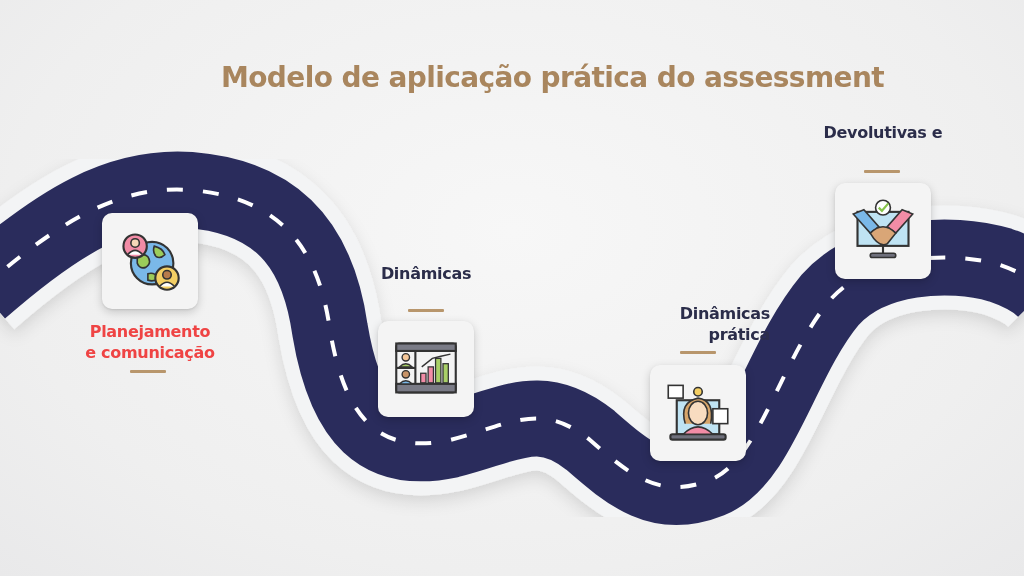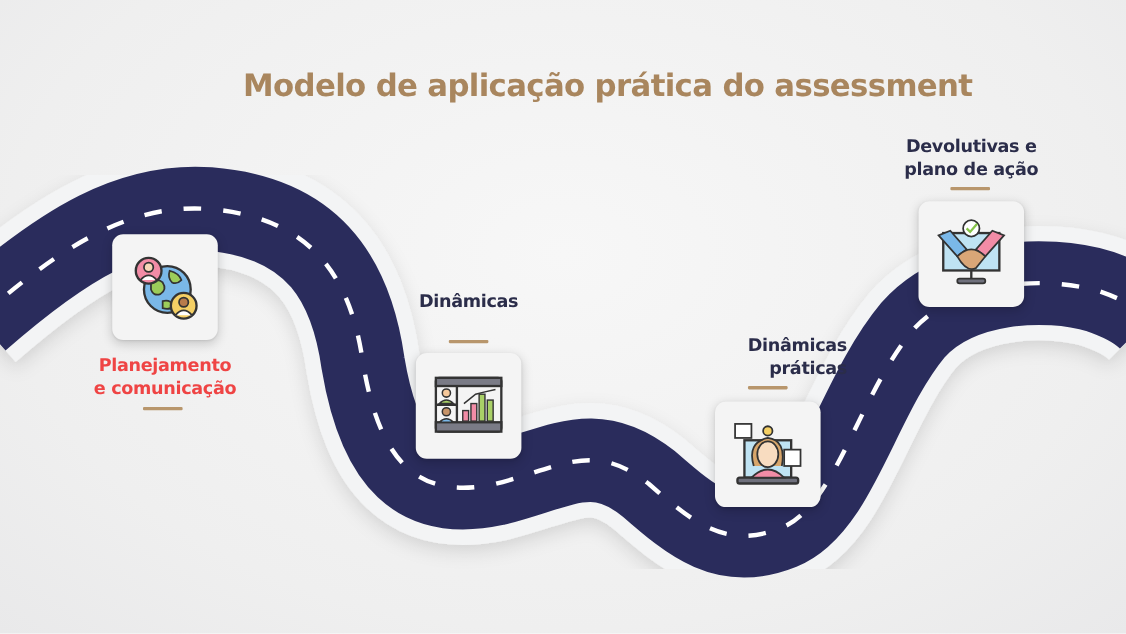--- a/index.html
+++ b/index.html
@@ -86,39 +86,38 @@
     <rect x="27" y="36" width="5" height="9" fill="#f28ca6" stroke="#333" stroke-width="1.2"></rect>
     <rect x="34" y="30" width="5" height="15" fill="#f28ca6" stroke="#333" stroke-width="1.2"></rect>
     <rect x="41" y="22" width="5" height="23" fill="#a9d067" stroke="#333" stroke-width="1.2"></rect>
     <rect x="48" y="27" width="5" height="18" fill="#a9d067" stroke="#333" stroke-width="1.2"></rect>
     <polyline points="28,30 38,22 46,20 55,18" fill="none" stroke="#333" stroke-width="1.3"></polyline>
   </svg>
 </div>
 
 <div class="label" style="left:630px;top:303px;width:140px;color:#2b2d4a;text-align:right;">
   <div>Dinâmicas</div>
-  <div>práticas</div>
+  <div>prática</div>
 </div>
 <div class="divider" style="left:680px;top:351px;background:#b8966c;"></div>
 <div class="card" style="left:650px;top:365px;">
   <svg viewBox="0 0 64 64">
     <rect x="12" y="20" width="40" height="32" fill="#bfe3f3" stroke="#333" stroke-width="2"></rect>
     <rect x="6" y="52" width="52" height="5" rx="2" fill="#6f707c" stroke="#333" stroke-width="2"></rect>
     <path d="M20 42 q-6 -20 12 -24 q16 2 12 24" fill="#d7a56a" stroke="#333" stroke-width="1.5"></path>
     <circle cx="32" cy="12" r="4" fill="#f4cf64" stroke="#333" stroke-width="1.5"></circle>
     <ellipse cx="32" cy="32" rx="9" ry="11" fill="#f8dcc0" stroke="#333" stroke-width="1.5"></ellipse>
     <path d="M18 52 q14 -14 28 0z" fill="#f28ca6" stroke="#333" stroke-width="1.5"></path>
     <rect x="4" y="6" width="14" height="12" fill="#fff" stroke="#333" stroke-width="1.5"></rect>
     <rect x="46" y="28" width="14" height="14" fill="#fff" stroke="#333" stroke-width="1.5"></rect>
   </svg>
 </div>
 
 <div class="label" style="left:813px;top:122px;width:140px;color:#2b2d4a;">
   <div>Devolutivas e</div>
-  <div>plano de ação</div>
 </div>
 <div class="divider" style="left:864px;top:170px;background:#b8966c;"></div>
 <div class="card" style="left:835px;top:183px;">
   <svg viewBox="0 0 64 64">
     <rect x="8" y="14" width="48" height="32" fill="#bfe3f3" stroke="#333" stroke-width="2"></rect>
     <line x1="32" y1="46" x2="32" y2="53" stroke="#333" stroke-width="2"></line>
     <rect x="20" y="53" width="24" height="4" rx="2" fill="#6f707c" stroke="#333" stroke-width="1.5"></rect>
     <path d="M4 16 l16 18 l8 -6 l-14 -16z" fill="#7ab8e8" stroke="#333" stroke-width="1.5"></path>
     <path d="M60 16 l-16 18 l-8 -6 l14 -16z" fill="#f28ca6" stroke="#333" stroke-width="1.5"></path>
     <path d="M20 34 q12 -12 24 0 l-8 10 q-8 4 -16 -10z" fill="#d9a677" stroke="#333" stroke-width="1.5"></path>

